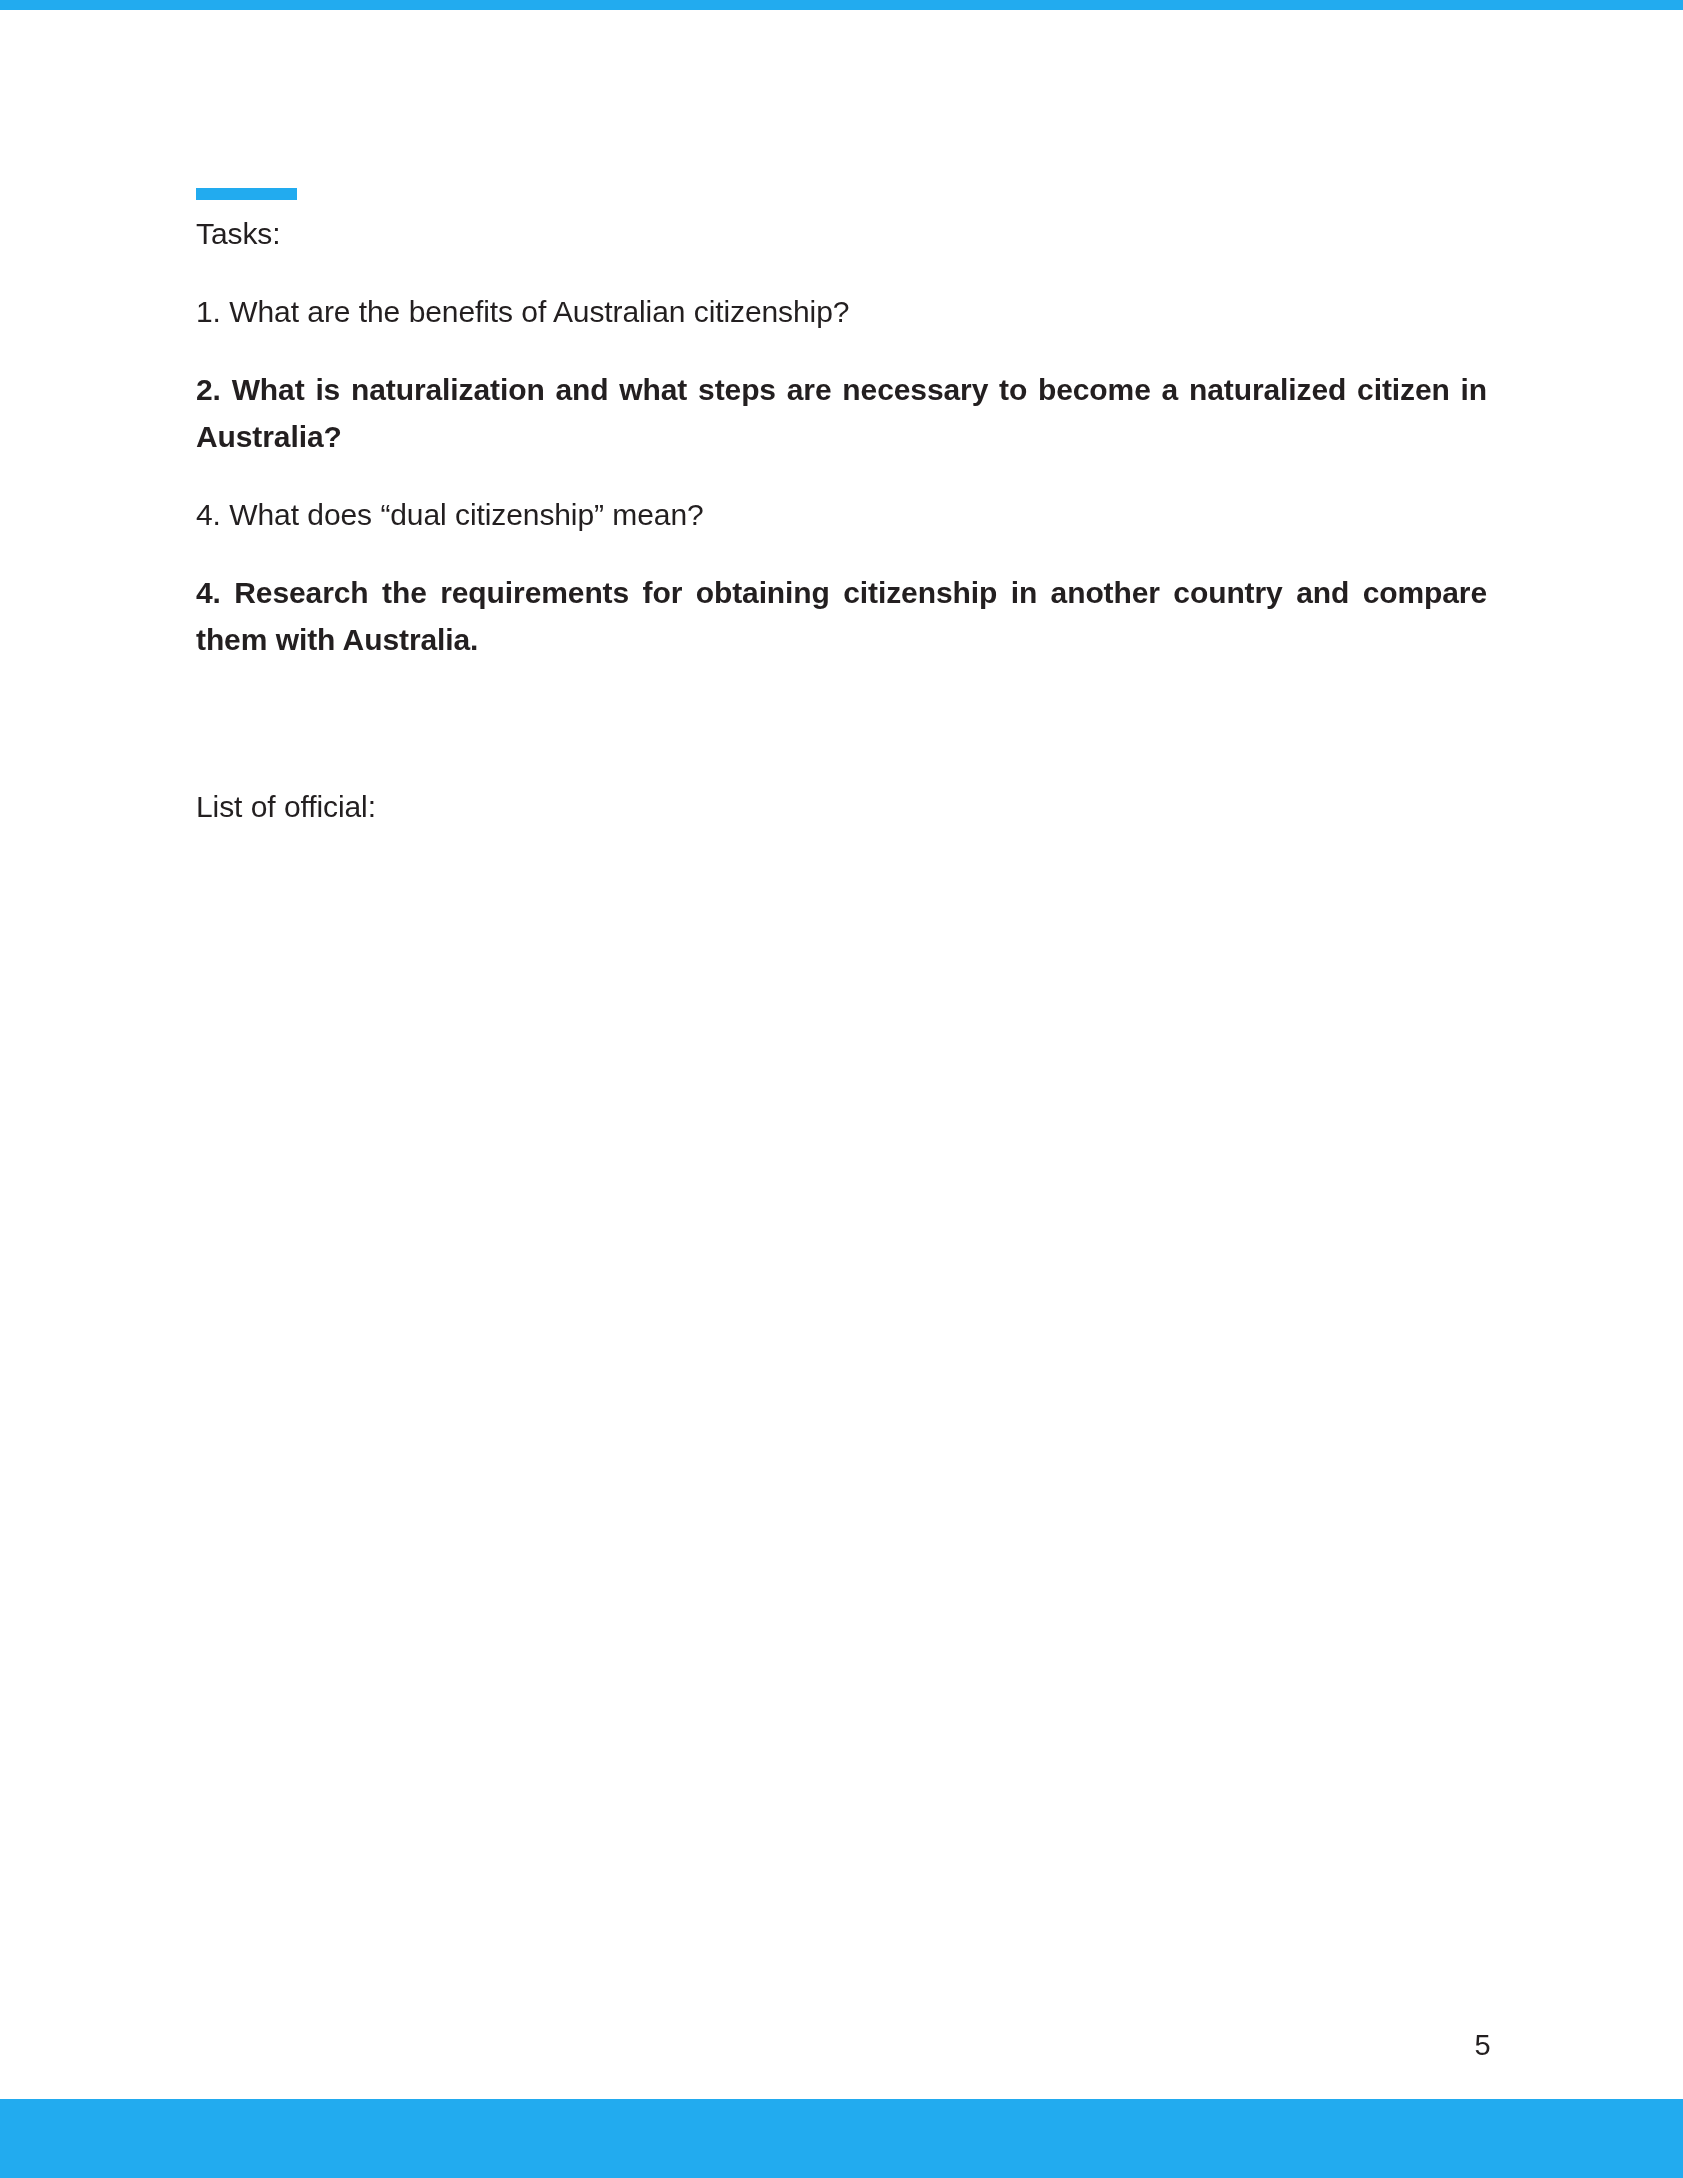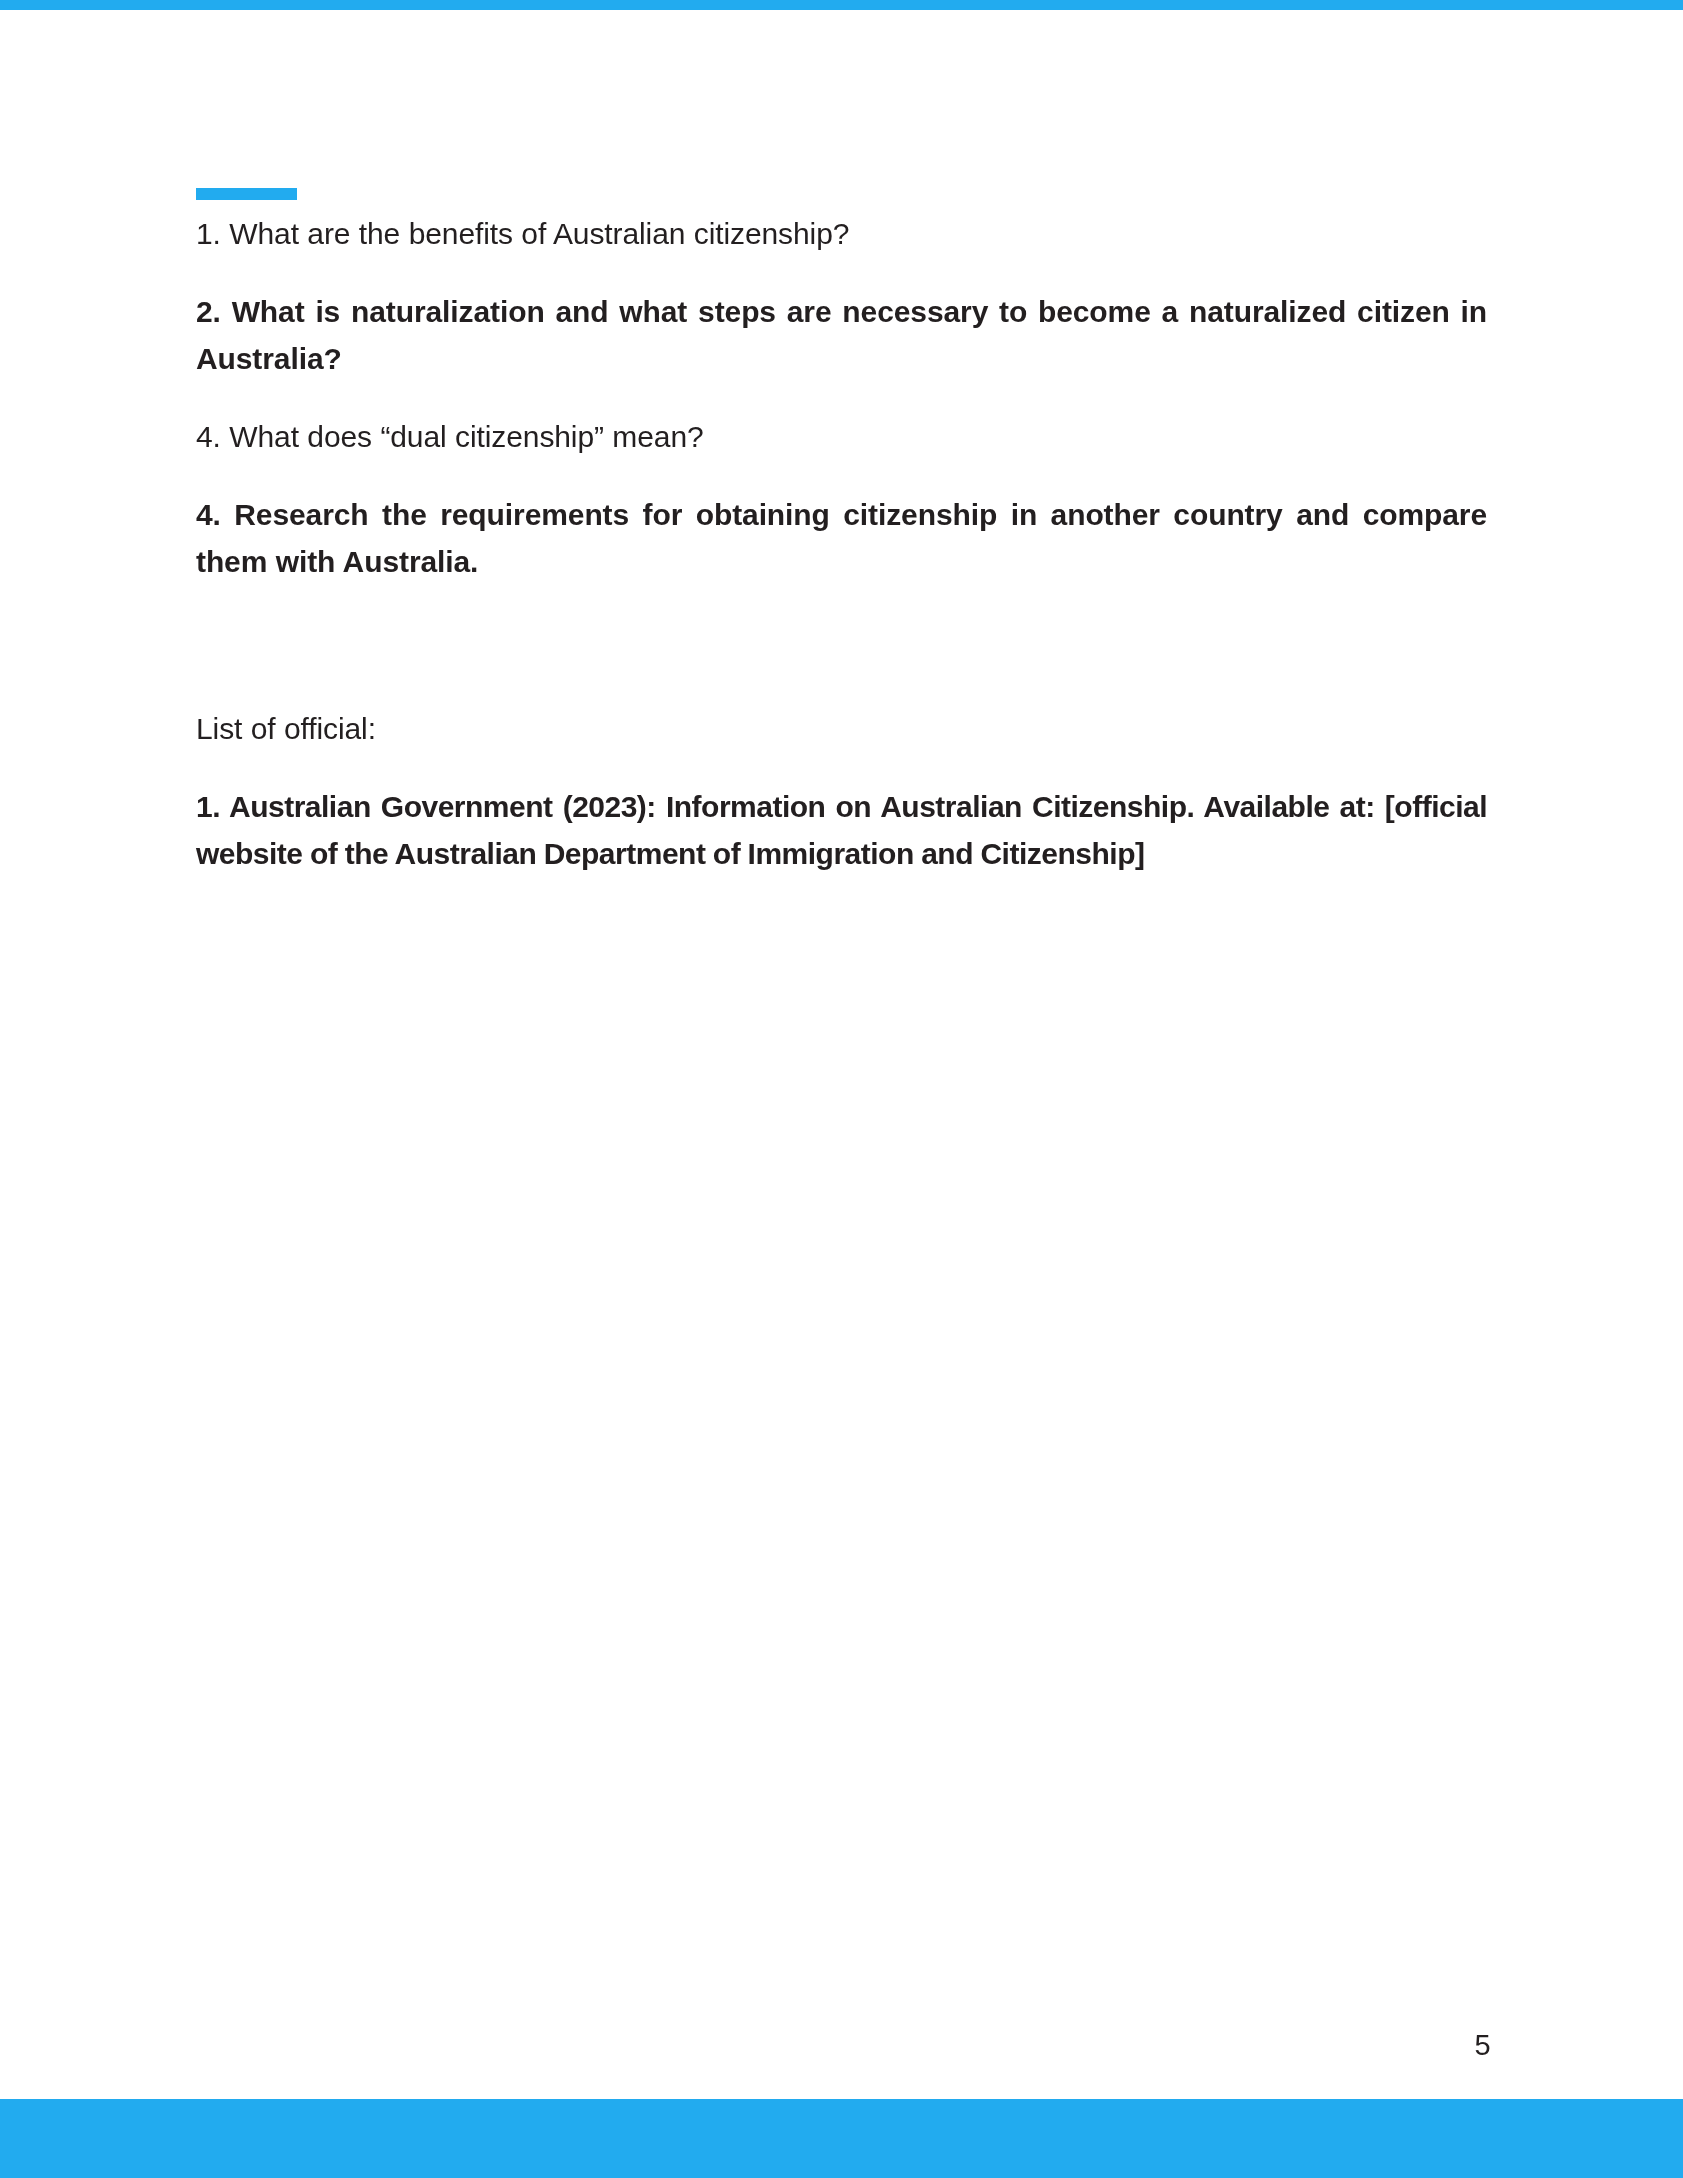--- a/index.html
+++ b/index.html
@@ -104,34 +104,34 @@
 <body>
 
 <div class="band-top"></div>
 
 <div class="page">
 
   <div class="accent-rule"></div>
 
   <div class="body-block">
 
+    <p class="para heading">Tasks:</p>
 
     <p class="para">1. What are the benefits of Australian citizenship?</p>
 
     <p class="para justify">2. What is naturalization and what steps are necessary to become a naturalized citizen in Australia?</p>
 
     <p class="para">4. What does “dual citizenship” mean?</p>
 
     <p class="para justify">4. Research the requirements for obtaining citizenship in another country and compare them with Australia.</p>
 
     <div class="gap-block"></div>
 
     <p class="para heading">List of official:</p>
 
-    <p class="para source justify">1. Australian Government (2023): Information on Australian Citizenship. Available at: [official website of the Australian Department of Immigration and Citizenship]</p>
 
 
   </div>
 
   <div class="page-number">5</div>
 
 </div>
 
 <div class="band-bottom"></div>
 

